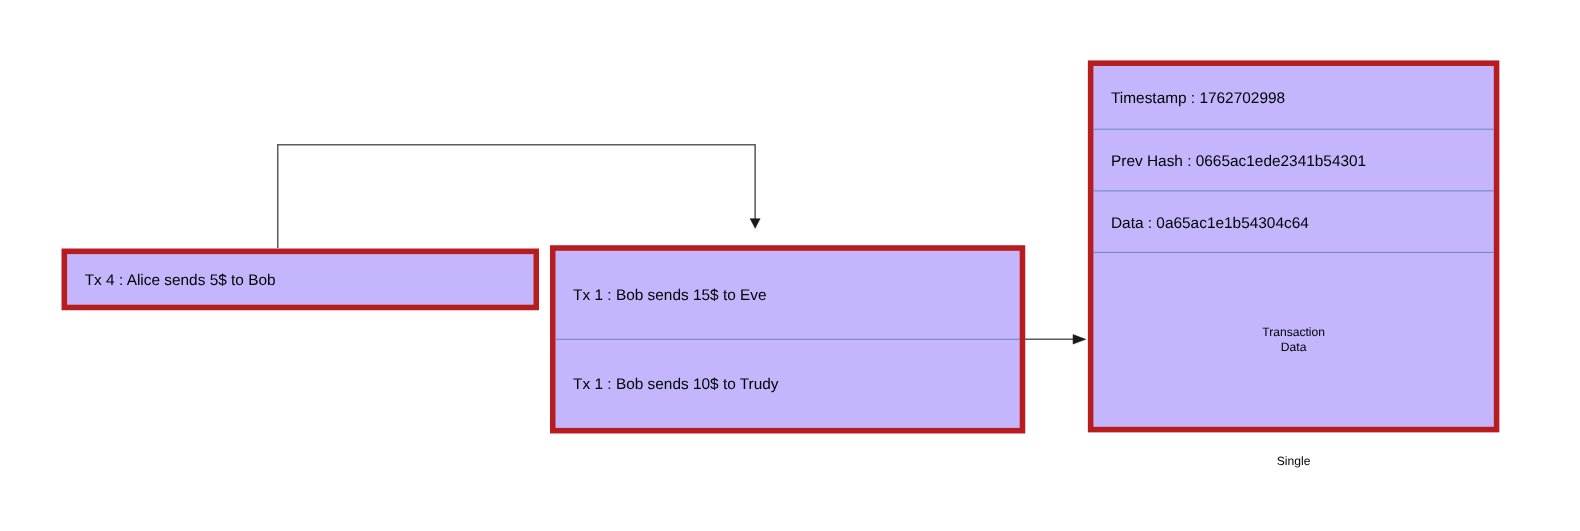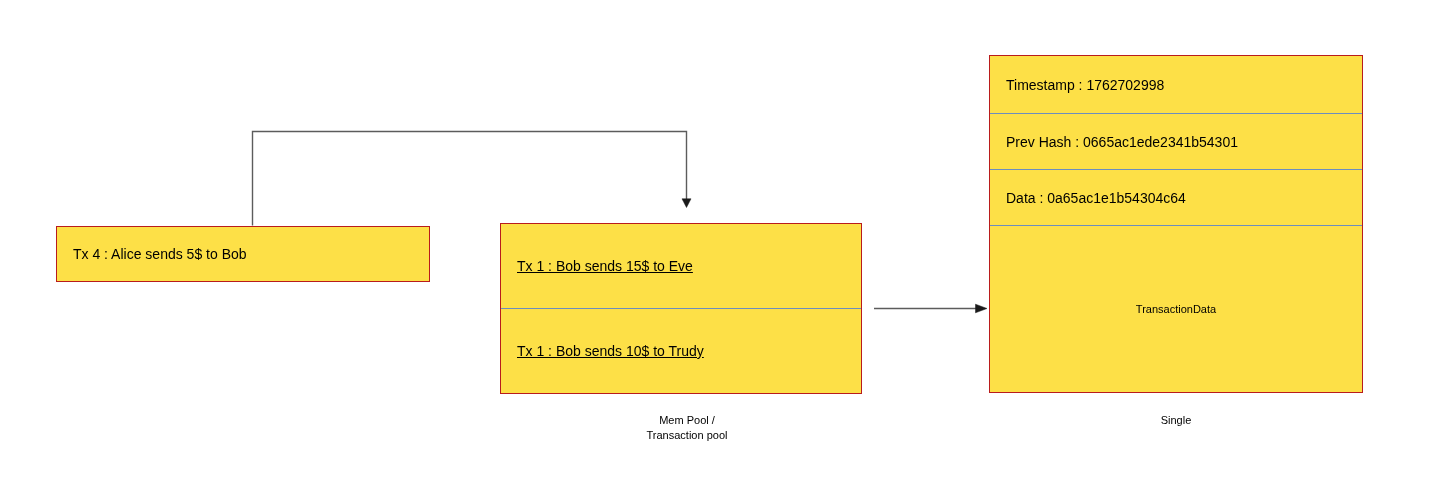--- a/index.html
+++ b/index.html
@@ -19,22 +19,22 @@
   .connectors {
     position: absolute;
     left: 0;
     top: 0;
     width: 1436px;
     height: 483px;
     pointer-events: none;
   }
   .node {
     position: absolute;
-    background: #fde047;
-    border: 1px solid #b91c1c;
+    background: #c4b5fd;
+    border: 5px solid #b91c1c;
     box-sizing: border-box;
     font-size: 14px;
     color: #000000;
   }
   .single-box {
     display: flex;
     align-items: center;
     padding-left: 16px;
   }
   .stack {
@@ -56,39 +56,39 @@
   .block-stack .row {
     flex: none;
     height: 56px;
   }
   .block-stack .row:first-child {
     height: 57px;
   }
   .block-stack .data-section {
     flex: 1;
     display: flex;
-    flex-direction: row;
+    flex-direction: column;
     align-items: center;
     justify-content: center;
     border-top: 1px solid #6c8ebf;
     font-size: 11px;
     line-height: 14px;
     text-align: center;
   }
   .caption {
     position: absolute;
     width: 374px;
     text-align: center;
     font-size: 11px;
     line-height: 15px;
     color: #000000;
   }
   
-  #tx4-box   { left: 56px;  top: 226px; width: 374px; height: 56px; }
-  #pool-box  { left: 500px; top: 223px; width: 362px; height: 171px; text-decoration: underline; }
+  #tx4-box   { left: 56px;  top: 226px; width: 434px; height: 56px; }
+  #pool-box  { left: 500px; top: 223px; width: 432px; height: 171px; }
   #block-box { left: 989px; top: 55px;  width: 374px; height: 338px; }
   #pool-caption  { left: 500px; top: 413px; }
   #block-caption { left: 989px; top: 413px; text-align: center; }
 </style>
 </head>
 <body>
 
 <div class="canvas">
 
   <svg class="connectors" viewBox="0 0 1436 483" xmlns="http://www.w3.org/2000/svg">
@@ -106,24 +106,20 @@
 
   <div class="node stack" id="pool-box">
     <div class="row">
       <span>Tx 1 : Bob sends 15$ to Eve</span>
     </div>
     <div class="row">
       <span>Tx 1 : Bob sends 10$ to Trudy</span>
     </div>
   </div>
 
-  <div class="caption" id="pool-caption">
-    <div>Mem Pool /</div>
-    <div>Transaction pool</div>
-  </div>
 
   <div class="node stack block-stack" id="block-box">
     <div class="row">
       <span>Timestamp : 1762702998</span>
     </div>
     <div class="row">
       <span>Prev Hash : 0665ac1ede2341b54301</span>
     </div>
     <div class="row">
       <span>Data : 0a65ac1e1b54304c64</span>

